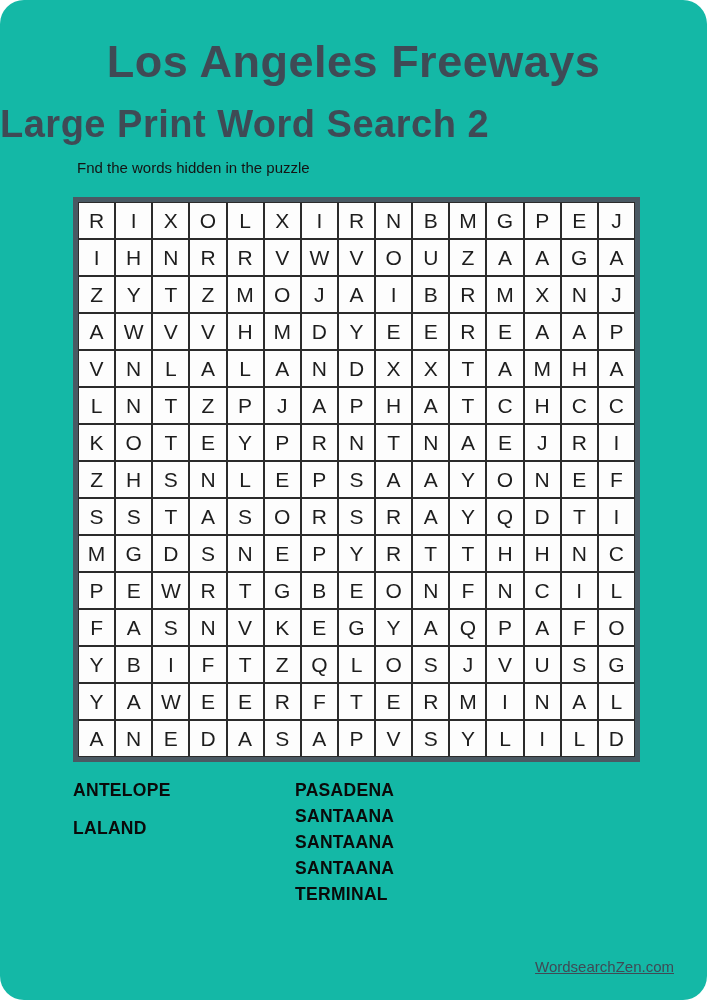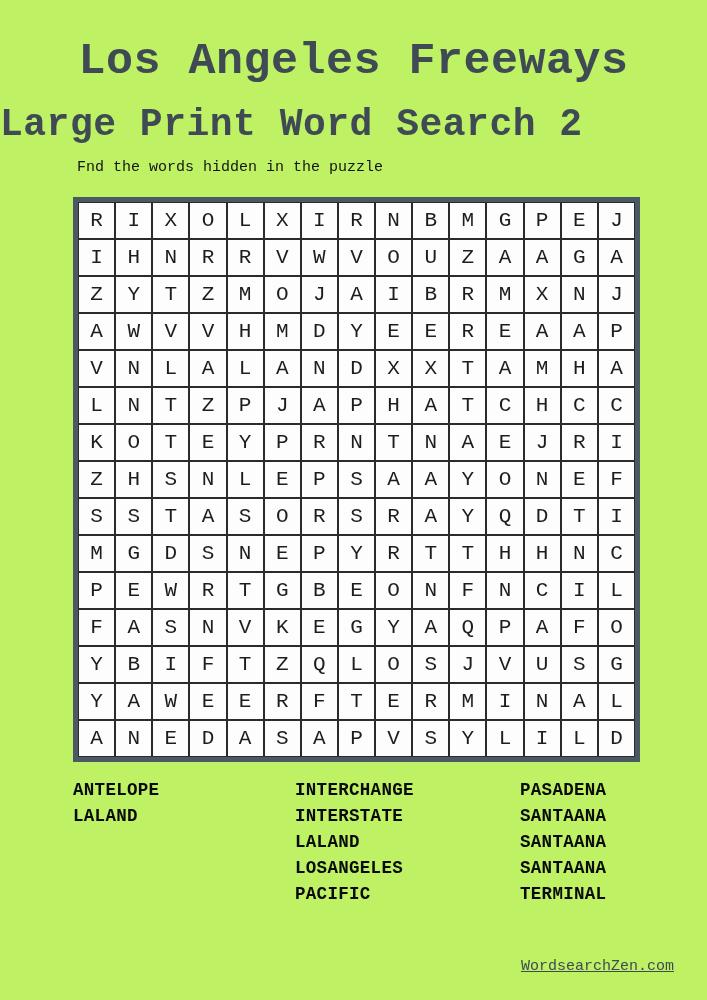--- a/index.html
+++ b/index.html
@@ -1,23 +1,24 @@
 <!DOCTYPE html>
 <html><head>
 <meta charset="utf-8">
 <style>
   * { margin: 0; padding: 0; box-sizing: border-box; }
   html, body { background: #ffffff; }
   .page {
     position: relative;
     width: 707px;
     height: 1000px;
-    background: #bef264;
-    font-family: Liberation Mono, monospace;
+    background: #14b8a6;
+    font-family: Liberation Sans, sans-serif;
     overflow: hidden;
+    border-radius: 24px;
   }
   .title-main {
     position: absolute;
     top: 36px; left: 0; right: 0;
     text-align: center;
     font-size: 45px;
     font-weight: bold;
     letter-spacing: 0.5px;
     color: #3f4a55;
   }
@@ -56,21 +57,21 @@
     font-size: 21px;
     color: #1d1d1d;
     background: #fdfdfd;
   }
   .words {
     position: absolute;
     top: 777px; left: 73px;
     display: flex;
   }
   .word-col { display: flex; flex-direction: column; }
-  .word-col-0 { width: 222px; }
+  .word-col-0 { width: 222px; gap: 12px; }
   .word-col-1 { width: 225px; }
   .word-col-2 { width: 200px; }
   .word-item {
     font-size: 17.5px;
     font-weight: bold;
     color: #0a0a0a;
     line-height: 26px;
     letter-spacing: 0.3px;
   }
   .footer-link {
@@ -320,27 +321,20 @@
         <div class="cell">I</div>
         <div class="cell">L</div>
         <div class="cell">D</div>
       </div>
   </div>
 
   <div class="words" id="words">
       <div class="word-col word-col-0">
         <div class="word-item">ANTELOPE</div>
         <div class="word-item">LALAND</div>
-      </div>
-      <div class="word-col word-col-1">
-        <div class="word-item">INTERCHANGE</div>
-        <div class="word-item">INTERSTATE</div>
-        <div class="word-item">LALAND</div>
-        <div class="word-item">LOSANGELES</div>
-        <div class="word-item">PACIFIC</div>
       </div>
       <div class="word-col word-col-2">
         <div class="word-item">PASADENA</div>
         <div class="word-item">SANTAANA</div>
         <div class="word-item">SANTAANA</div>
         <div class="word-item">SANTAANA</div>
         <div class="word-item">TERMINAL</div>
       </div>
     </div>
 

